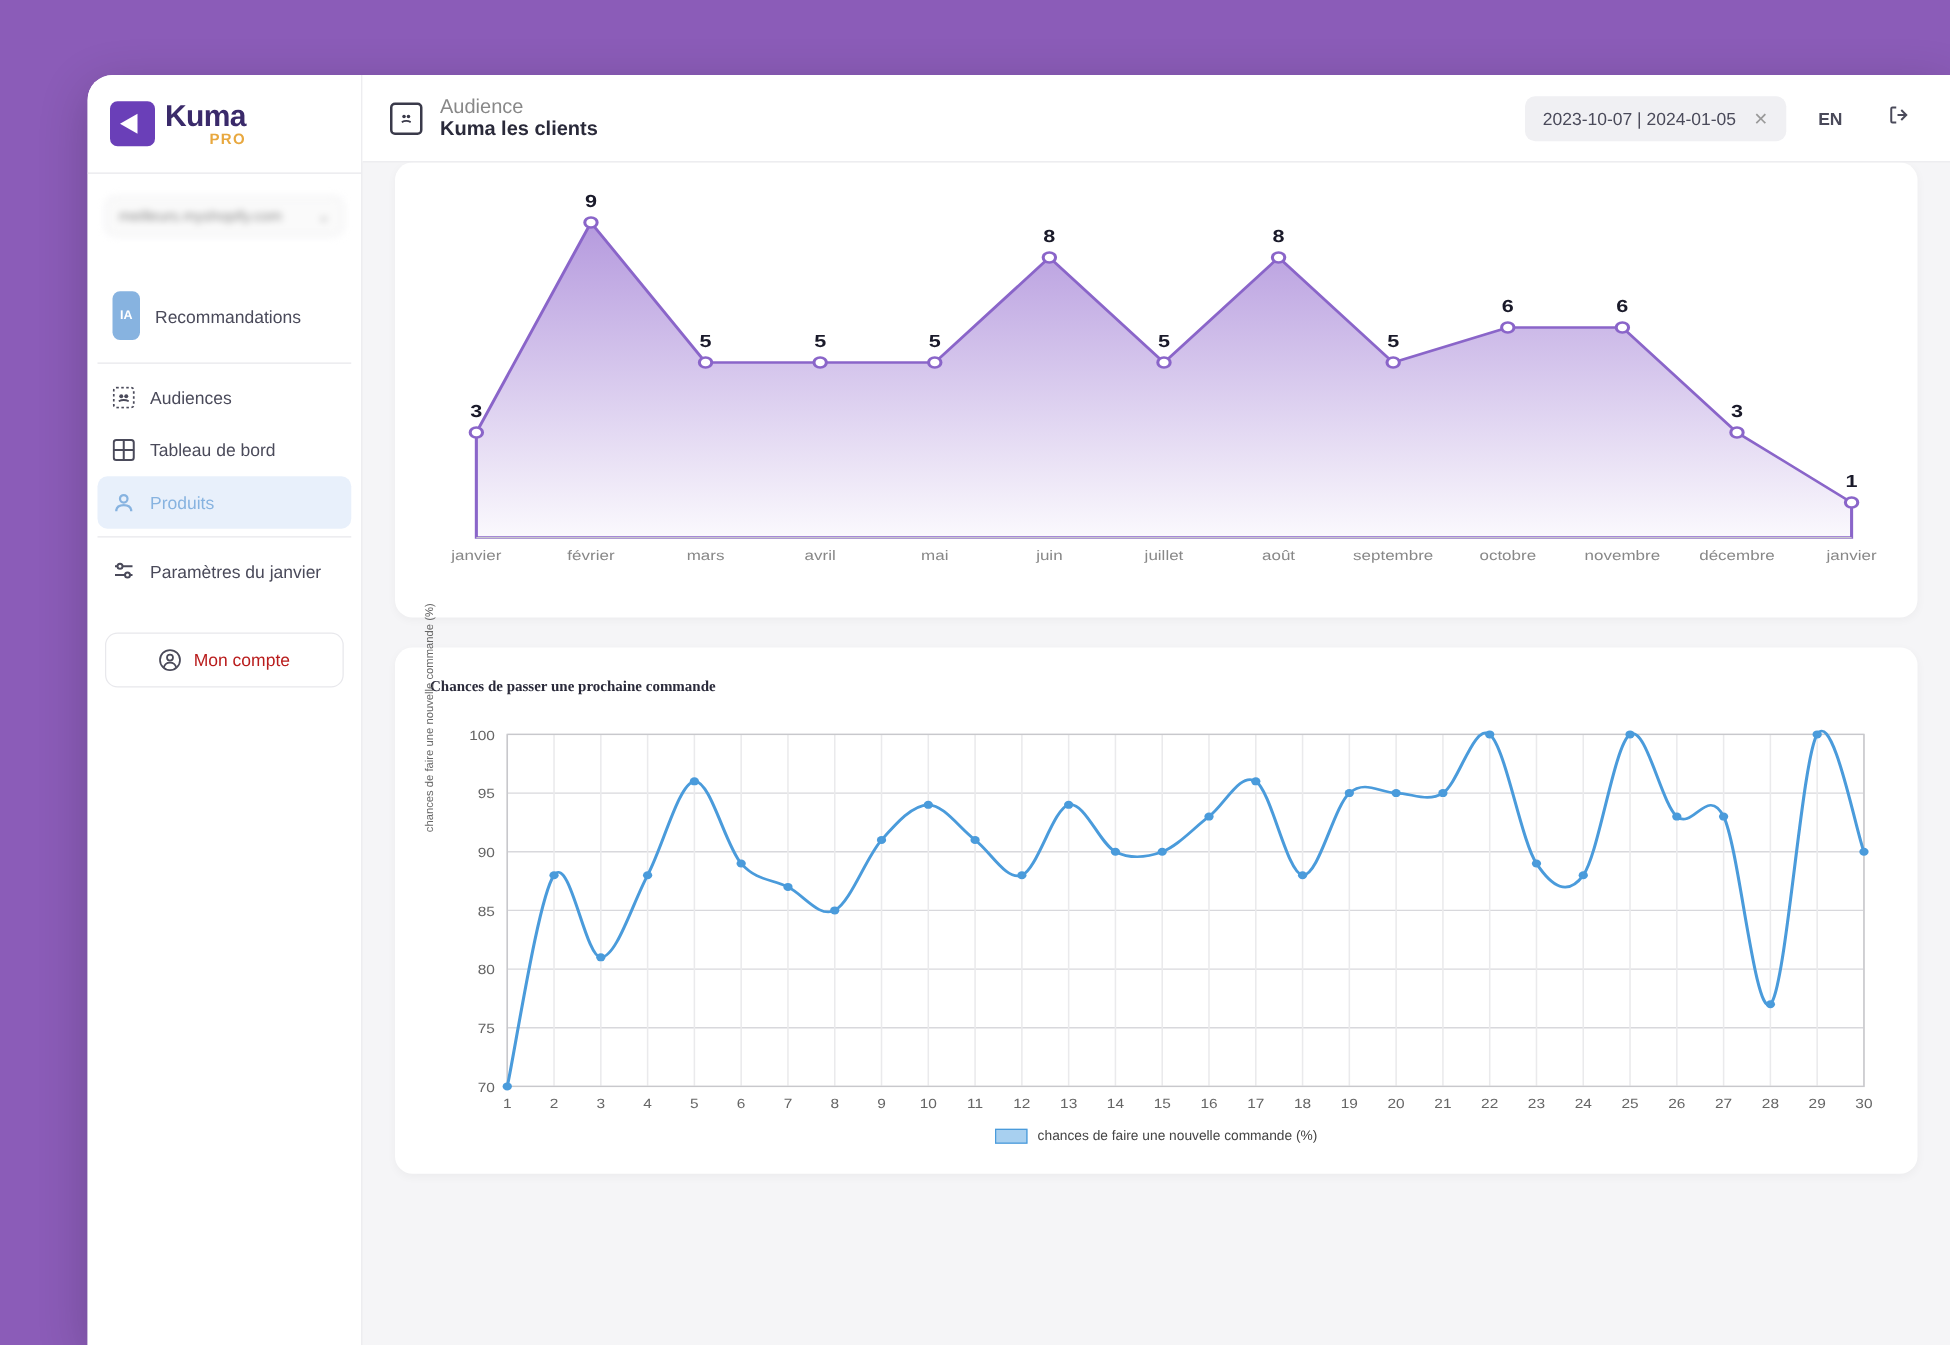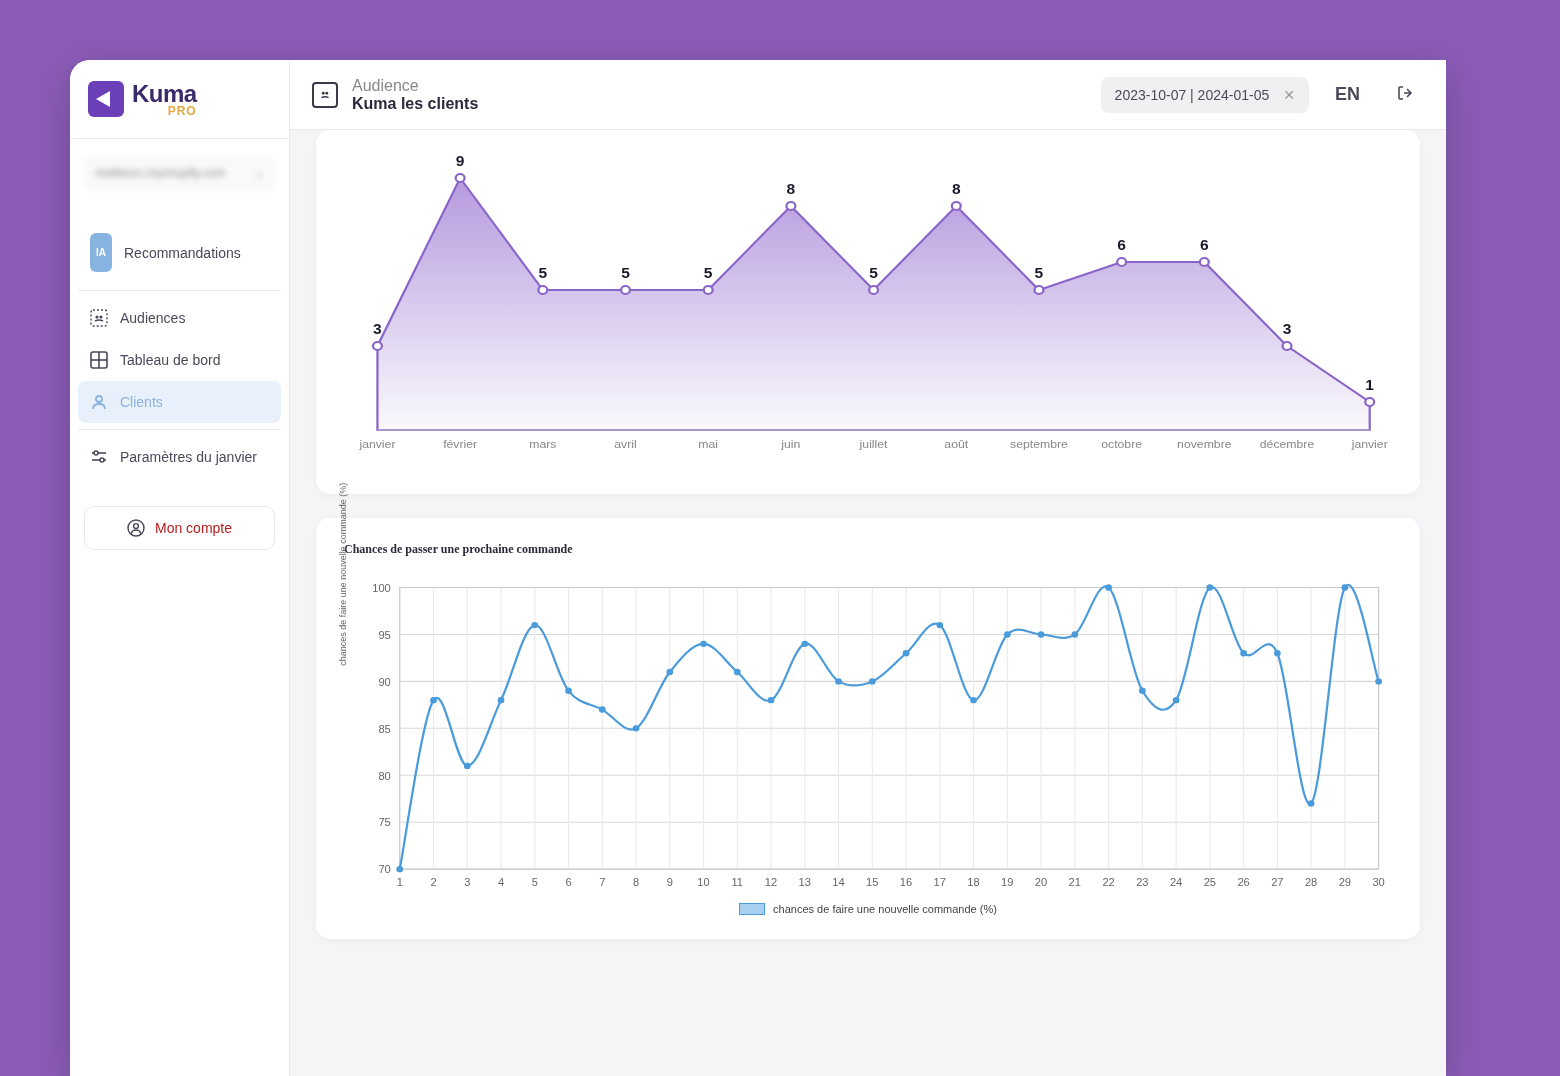--- a/index.html
+++ b/index.html
@@ -1,17 +1,17 @@
 <!DOCTYPE html>
 <html><head>
 <meta charset="utf-8">
 <style>
 * { box-sizing: border-box; margin: 0; padding: 0; }
 body { font-family: -apple-system, BlinkMacSystemFont, 'Segoe UI', Arial, sans-serif; background: #8b5cb8; padding: 60px 0 0 70px; overflow: hidden; }
-.app-window { width: 1376px; height: 1016px; background: #f5f5f7; border-radius: 20px 0 0 0; display: flex; overflow: hidden; box-shadow: 0 10px 40px rgba(0,0,0,0.2); }
+.app-window { width: 1490px; height: 1016px; background: #f5f5f7; border-radius: 20px 0 0 0; display: flex; overflow: hidden; box-shadow: 0 10px 40px rgba(0,0,0,0.2); }
 
 
 .sidebar { width: 220px; background: #fff; border-right: 1px solid #e8e8ec; display: flex; flex-direction: column; }
 .logo-area { padding: 20px 18px; border-bottom: 1px solid #e8e8ec; display: flex; align-items: center; gap: 8px; }
 .logo-badge { width: 36px; height: 36px; background: #6a3fb8; border-radius: 6px; position: relative; }
 .logo-badge::after { content: ''; position: absolute; left: 8px; top: 10px; width: 0; height: 0; border-left: 0 solid transparent; border-right: 14px solid #fff; border-top: 8px solid transparent; border-bottom: 8px solid transparent; }
 .logo-text { font-size: 24px; font-weight: 800; color: #3a2a6a; letter-spacing: -0.5px; }
 .logo-sub { font-size: 12px; font-weight: 800; color: #e8a83f; letter-spacing: 1px; text-align: right; margin-top: -4px; }
 .logo-stack { display: flex; flex-direction: column; }
 .store-select { margin: 18px 14px; padding: 8px 10px; border: 1px solid #e8e8ec; border-radius: 8px; display: flex; align-items: center; justify-content: space-between; filter: blur(3px); background: #fafafa; }
@@ -27,21 +27,21 @@
 
 .main { flex: 1; display: flex; flex-direction: column; }
 .topbar { height: 70px; background: #fff; border-bottom: 1px solid #e8e8ec; display: flex; align-items: center; padding: 0 22px; gap: 14px; }
 .crumb-icon { width: 26px; height: 26px; border: 2px solid #3a3a4a; border-radius: 4px; display: inline-flex; align-items: center; justify-content: center; font-size: 12px; }
 .crumb-stack { display: flex; flex-direction: column; }
 .crumb-label { font-size: 16px; color: #888; }
 .crumb-value { font-size: 16px; font-weight: 700; color: #2a2a3a; }
 .topbar-spacer { flex: 1; }
 .date-pill { background: #f0f0f3; padding: 10px 14px; border-radius: 8px; font-size: 14px; color: #4a4a5a; display: flex; align-items: center; gap: 14px; cursor: pointer; }
 .date-pill .x { color: #999; font-size: 14px; cursor: pointer; }
-.lang-btn { padding: 10px 12px; font-size: 18px; font-weight: 600; color: #4a4a5a; cursor: pointer; }
+.lang-btn { padding: 10px 12px; font-size: 14px; font-weight: 600; color: #4a4a5a; cursor: pointer; }
 .logout-btn { padding: 10px; cursor: pointer; color: #4a4a5a; }
 
 .content { flex: 1; padding: 0 26px 26px 26px; overflow: hidden; }
 
 .card { background: #fff; border-radius: 14px; padding: 24px 28px; box-shadow: 0 2px 8px rgba(0,0,0,0.04); margin-top: 0; }
 .card + .card { margin-top: 24px; }
 .card-title { font-size: 12px; font-weight: 600; color: #2a2a3a; margin-bottom: 22px; font-family: Georgia, serif; }
 
 
 .chart1 { position: relative; height: 330px; }
@@ -113,21 +113,21 @@
           </span>
           <span>Tableau de bord</span>
         </div>
         <div class="nav-item active">
           <span class="nav-icon">
             <svg width="18" height="18" viewBox="0 0 18 18">
                 <circle cx="9" cy="6" r="3" fill="none" stroke="#87b3e0" stroke-width="1.8"></circle>
                 <path d="M3 16 q0 -5 6 -5 q6 0 6 5" fill="none" stroke="#87b3e0" stroke-width="1.8"></path>
               </svg>
           </span>
-          <span>Clients</span>
+          <span>Produits</span>
         </div>
       </div>
       <div class="nav-section" style="border-bottom:none;">
         <div class="nav-item">
           <span class="nav-icon">
             <svg width="18" height="18" viewBox="0 0 18 18">
                 <line x1="2" y1="5" x2="16" y2="5" stroke="#4a4a5a" stroke-width="1.6"></line>
                 <circle cx="6" cy="5" r="2" fill="#fff" stroke="#4a4a5a" stroke-width="1.6"></circle>
                 <line x1="2" y1="12" x2="16" y2="12" stroke="#4a4a5a" stroke-width="1.6"></line>
                 <circle cx="12" cy="12" r="2" fill="#fff" stroke="#4a4a5a" stroke-width="1.6"></circle>

